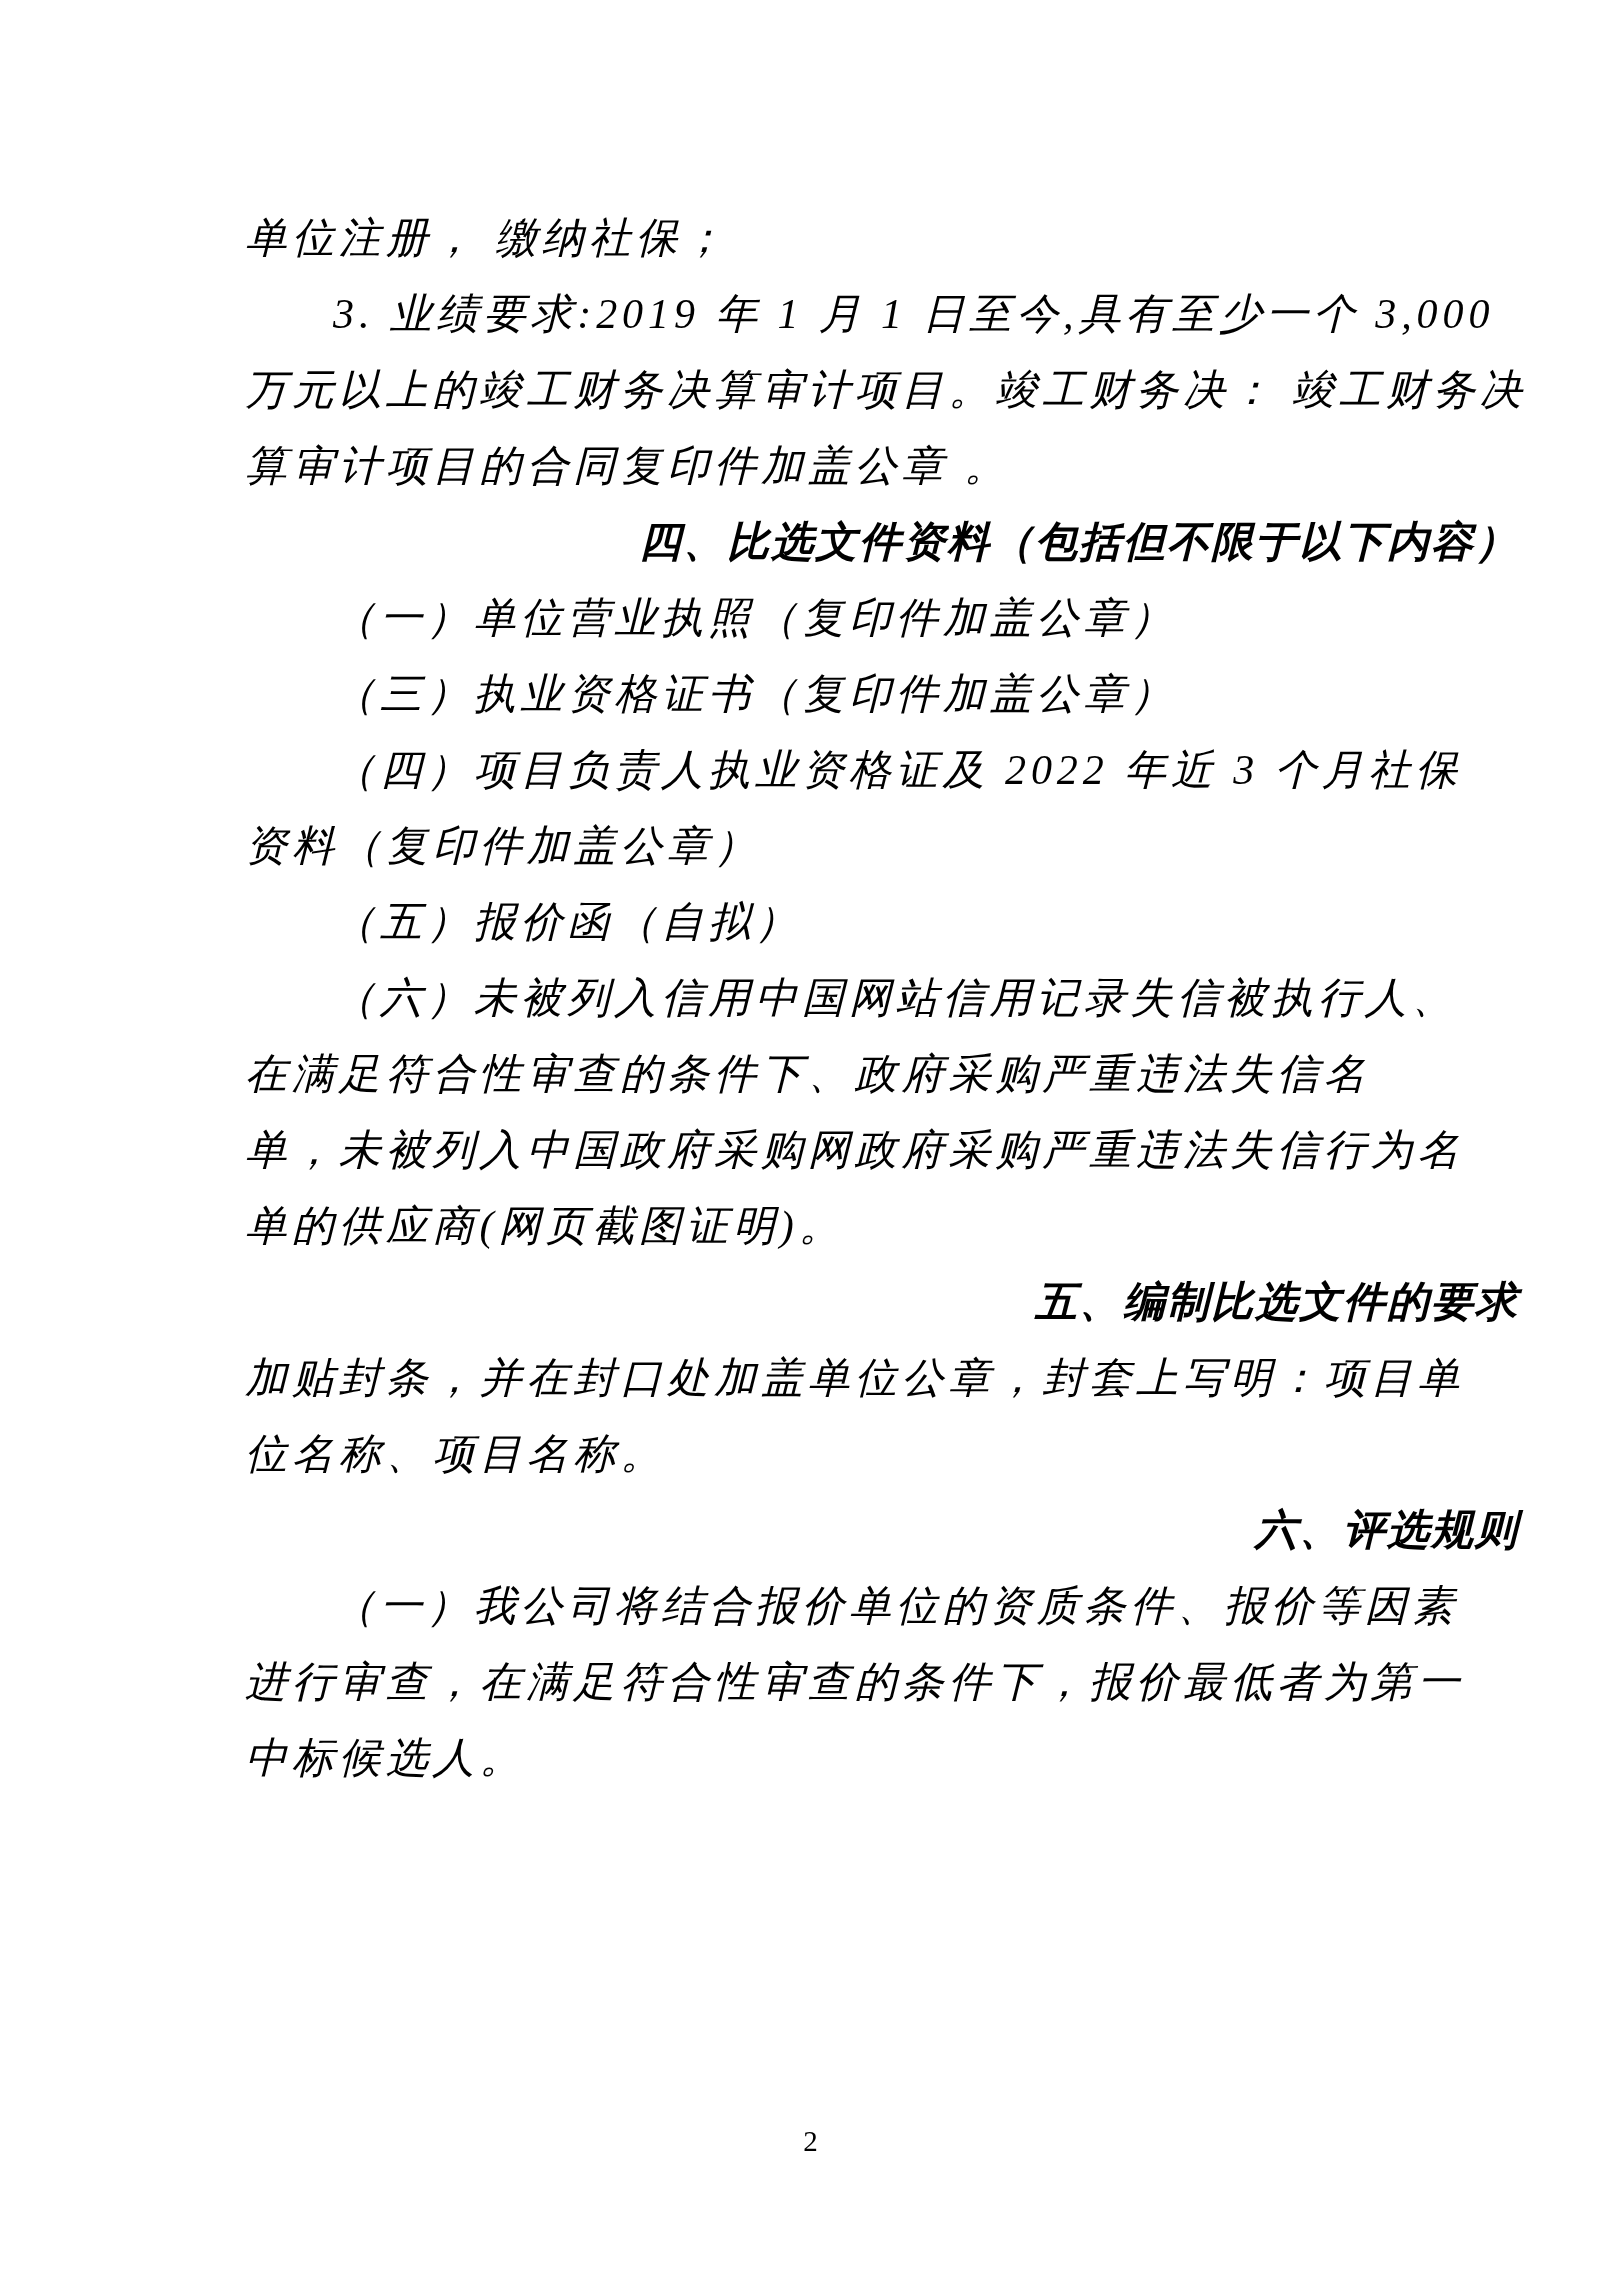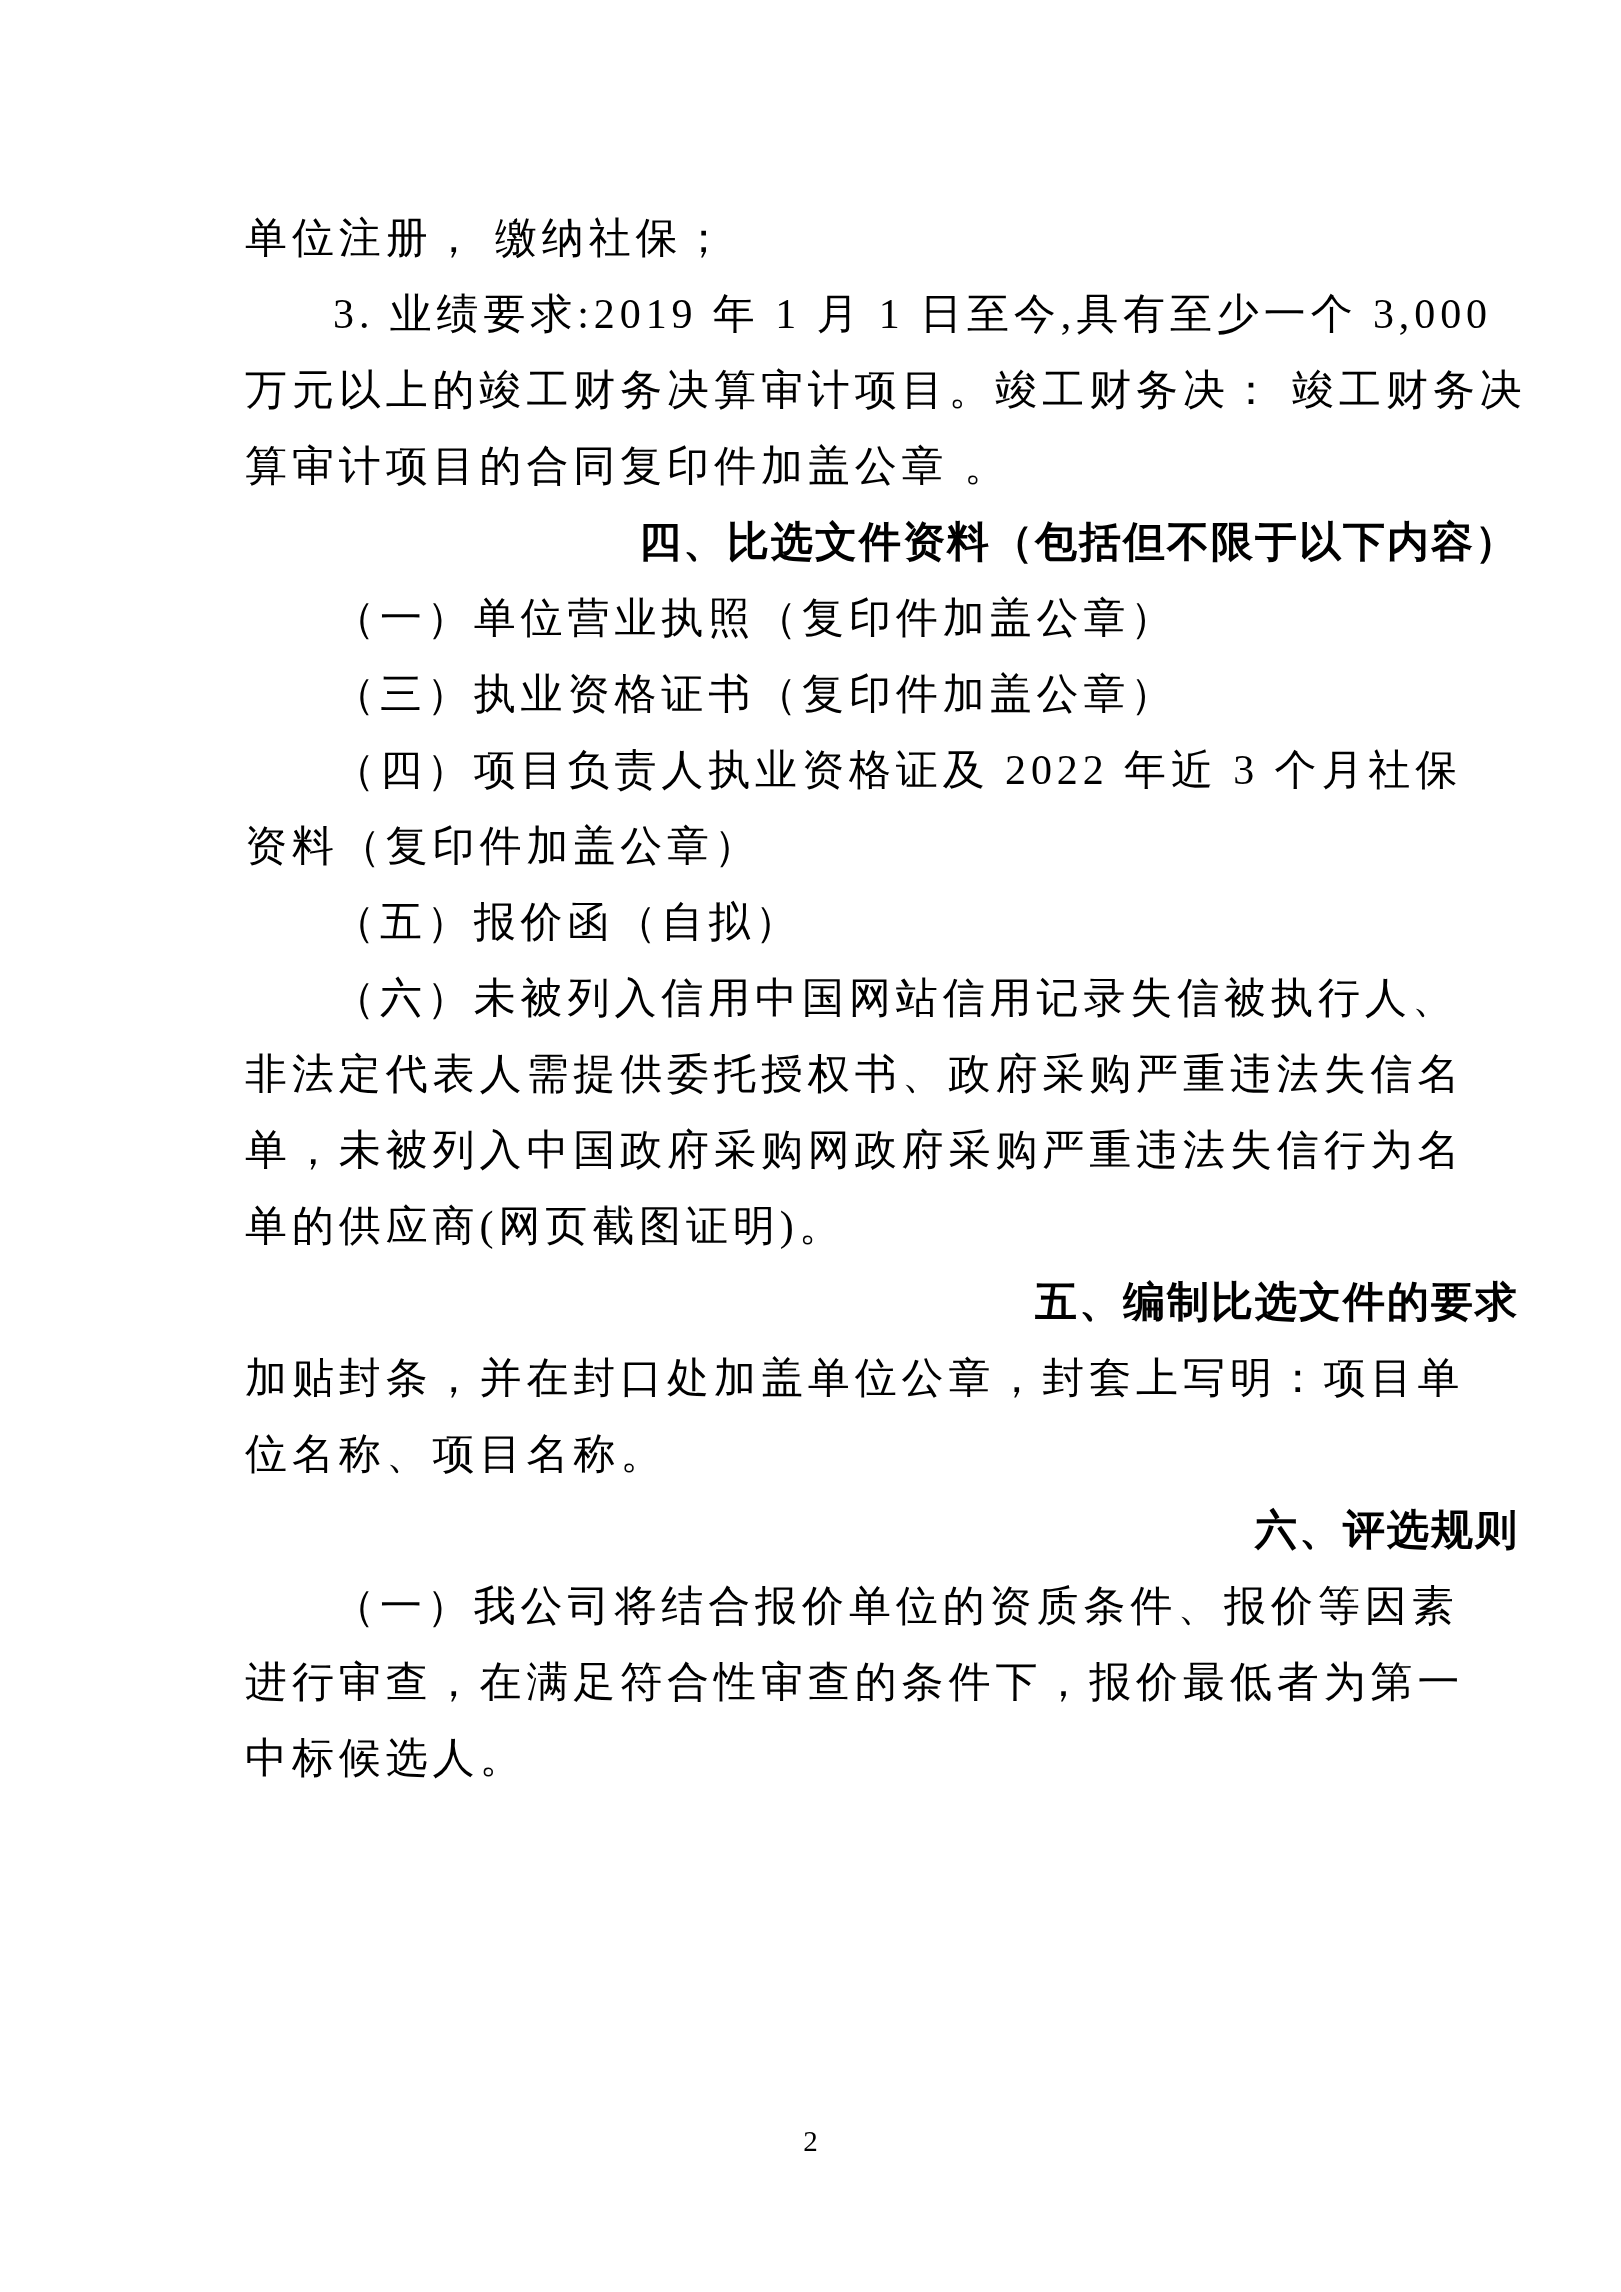--- a/index.html
+++ b/index.html
@@ -15,20 +15,21 @@
     background: #ffffff;
     overflow: hidden;
     color: #000000;
     font-family: "Liberation Serif", "DejaVu Serif", serif;
   }
   .doc {
     position: absolute;
     left: 245px;
     top: 200px;
     width: 1274px;
+    font-style: italic;
   }
   .line {
     display: block;
     height: 76px;
     line-height: 76px;
     font-size: 42px;
     letter-spacing: 4.9px;
     white-space: pre;
     color: #000000;
   }
@@ -69,21 +70,21 @@
       <div class="line body indent"><span>3. 业绩要求:2019 年 1 月 1 日至今,具有至少一个 3,000</span></div>
       <div class="line body"><span>万元以上的竣工财务决算审计项目。竣工财务决： 竣工财务决</span></div>
       <div class="line body"><span>算审计项目的合同复印件加盖公章 。</span></div>
       <div class="line heading indent"><span>四、比选文件资料（包括但不限于以下内容）</span></div>
       <div class="line body indent"><span>（一）单位营业执照（复印件加盖公章）</span></div>
       <div class="line body indent"><span>（三）执业资格证书（复印件加盖公章）</span></div>
       <div class="line body indent"><span>（四）项目负责人执业资格证及 2022 年近 3 个月社保</span></div>
       <div class="line body"><span>资料（复印件加盖公章）</span></div>
       <div class="line body indent"><span>（五）报价函（自拟）</span></div>
       <div class="line body indent"><span>（六）未被列入信用中国网站信用记录失信被执行人、</span></div>
-      <div class="line body"><span>非法定代表人需提供委托授权书、政府采购严重违法失信名</span></div>
+      <div class="line body"><span>在满足符合性审查的条件下、政府采购严重违法失信名</span></div>
       <div class="line body"><span>单，未被列入中国政府采购网政府采购严重违法失信行为名</span></div>
       <div class="line body"><span>单的供应商(网页截图证明)。</span></div>
       <div class="line heading indent"><span>五、编制比选文件的要求</span></div>
       <div class="line body"><span>加贴封条，并在封口处加盖单位公章，封套上写明：项目单</span></div>
       <div class="line body"><span>位名称、项目名称。</span></div>
       <div class="line heading indent"><span>六、评选规则</span></div>
       <div class="line body indent"><span>（一）我公司将结合报价单位的资质条件、报价等因素</span></div>
       <div class="line body"><span>进行审查，在满足符合性审查的条件下，报价最低者为第一</span></div>
       <div class="line body"><span>中标候选人。</span></div>
     </main>

